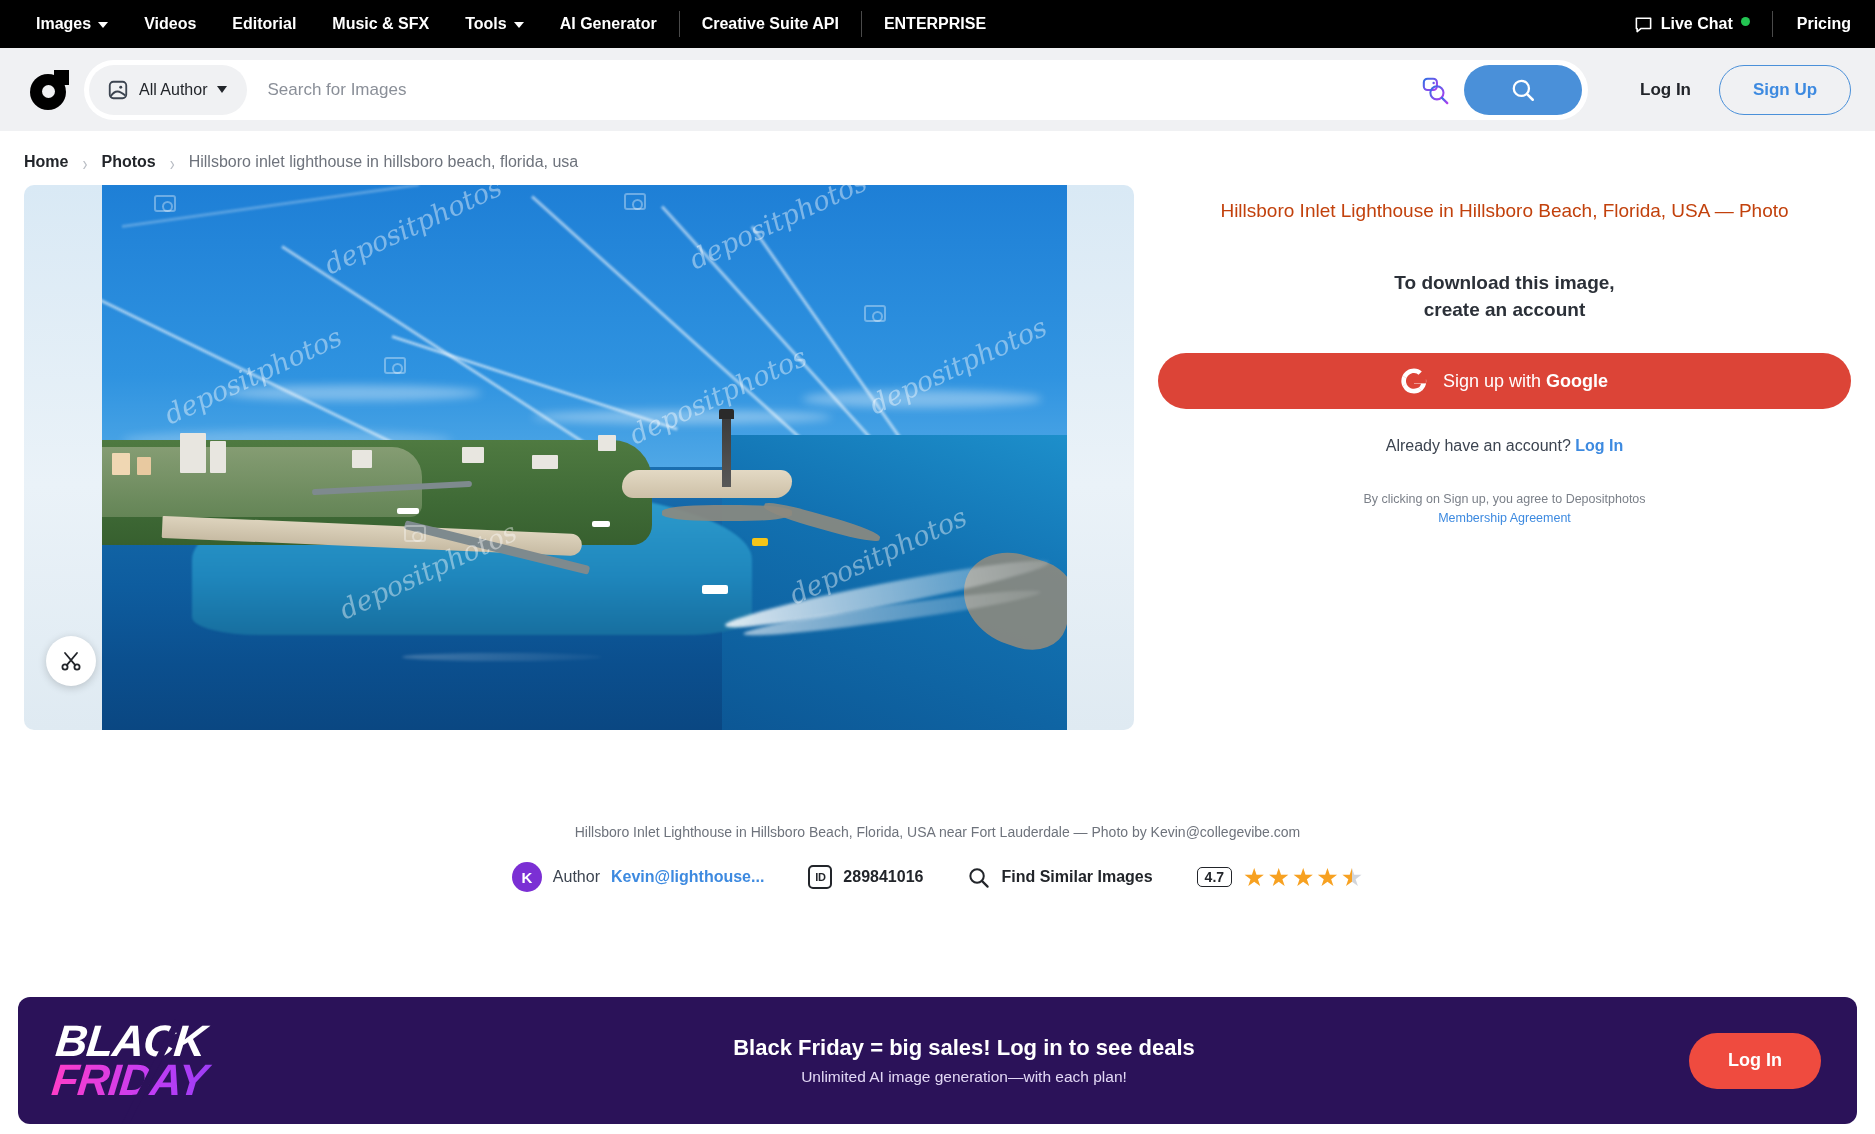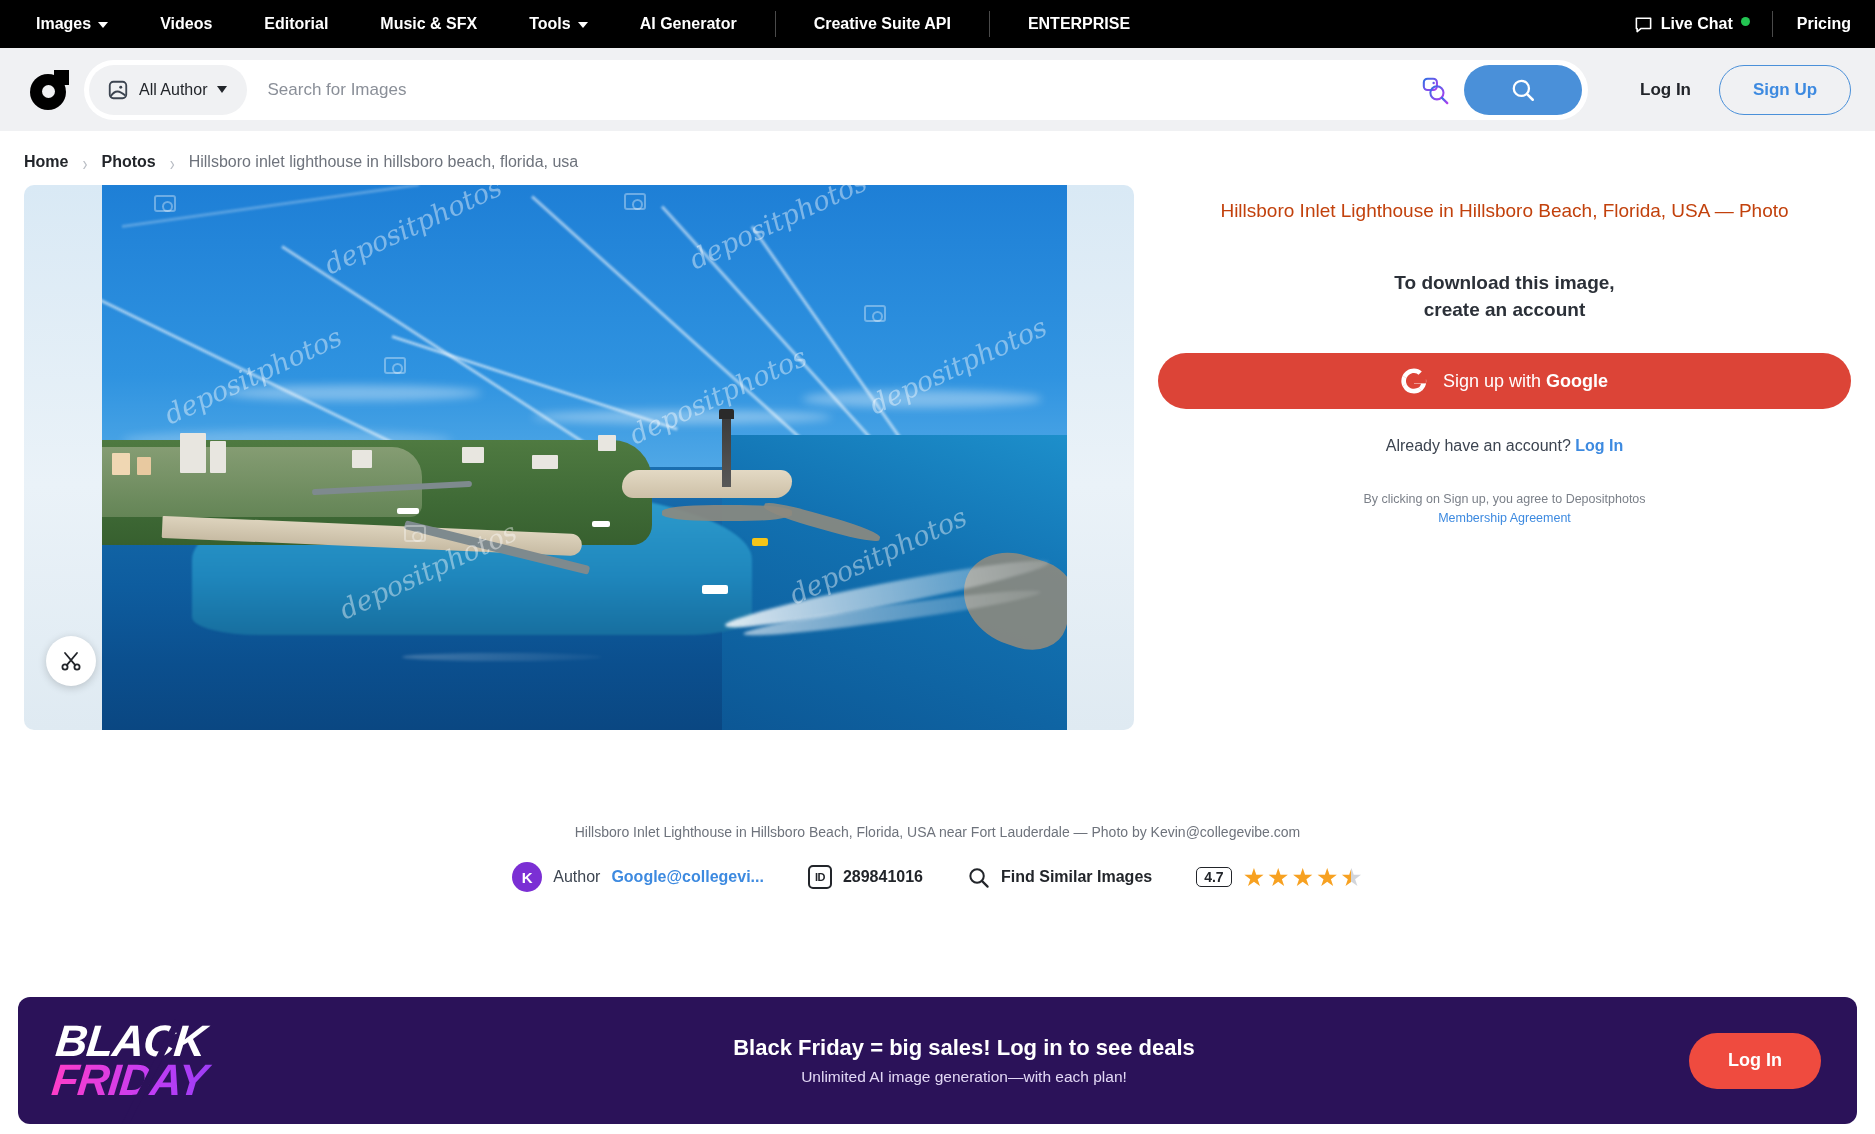--- a/index.html
+++ b/index.html
@@ -14,21 +14,21 @@
 
   
   .topnav {
     height: 48px;
     background: #000000;
     display: flex;
     align-items: center;
     padding: 0 24px;
     color: #ffffff;
   }
-  .topnav-left { display: flex; align-items: center; gap: 16px; }
+  .topnav-left { display: flex; align-items: center; gap: 0; }
   .tn-item {
     font-size: 16px;
     font-weight: 700;
     color: #ffffff;
     padding: 0 18px;
     display: flex;
     align-items: center;
     gap: 7px;
     cursor: pointer;
     white-space: nowrap;
@@ -744,21 +744,21 @@
     </div>
   </div>
 </div>
 
 <div class="caption">Hillsboro Inlet Lighthouse in Hillsboro Beach, Florida, USA near Fort Lauderdale — Photo by Kevin@collegevibe.com</div>
 
 <div class="meta-row">
   <div class="meta-item">
     <div class="avatar">K</div>
     <span class="meta-label">Author</span>
-    <span class="author-link">Google@collegevi...</span>
+    <span class="author-link">Kevin@lighthouse...</span>
   </div>
 
   <div class="meta-item">
     <div class="id-box">ID</div>
     <span class="meta-strong">289841016</span>
   </div>
 
   <div class="meta-item">
     <svg width="23" height="23" viewBox="0 0 24 24" fill="none">
       <circle cx="10.5" cy="10.5" r="7" stroke="#22252a" stroke-width="2.1"></circle>

